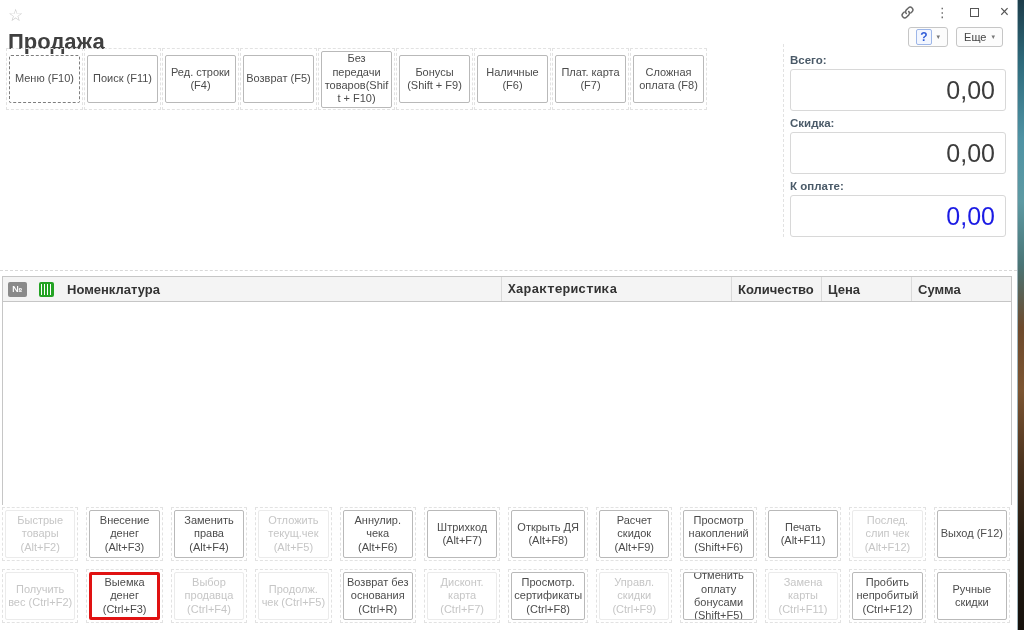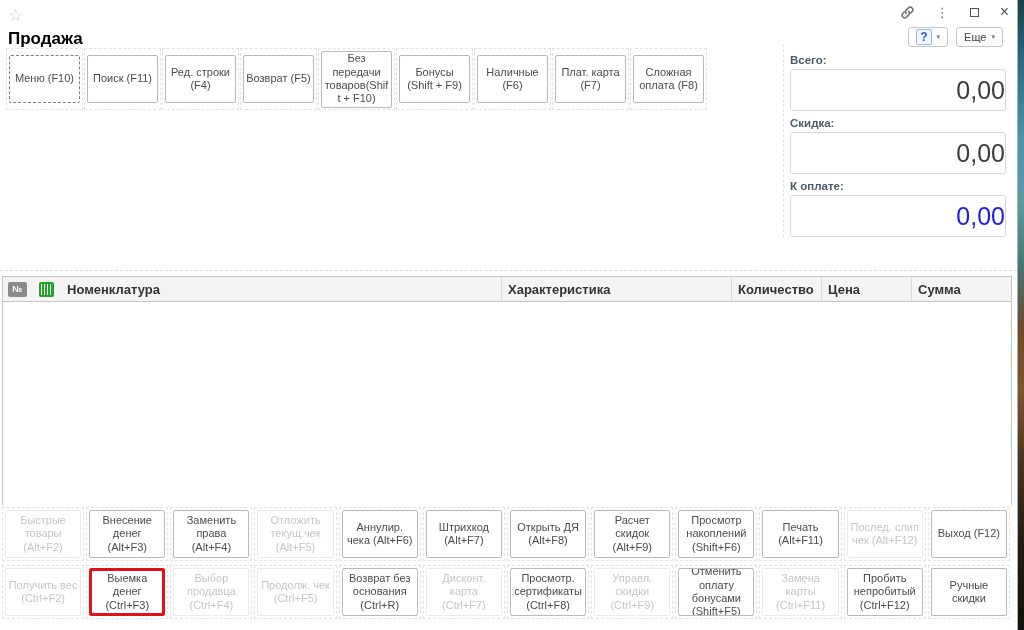--- a/index.html
+++ b/index.html
@@ -14,21 +14,21 @@
   .window { position:absolute; top:0; left:0; width:1017px; height:630px; background:#fff; }
 
   
   .star { position:absolute; top:5px; left:8px; font-size:17px; color:#c9c9c9; cursor:pointer; }
   .win-controls { position:absolute; top:4px; right:8px; display:flex; align-items:center; gap:21px; color:#555; }
   .win-controls .ctl { cursor:pointer; display:flex; align-items:center; justify-content:center; height:16px; }
   .dots { font-size:13px; color:#666; letter-spacing:0; }
   .maxbox { width:9px; height:9px; border:1.4px solid #555; }
   .closex { font-size:16px; color:#555; line-height:1; }
 
-  .page-title { position:absolute; top:29px; left:8px; font-size:17px; font-weight:bold; color:#000000; }
+  .page-title { position:absolute; top:29px; left:8px; font-size:22px; font-weight:bold; color:#404040; }
 
   .aux-buttons { position:absolute; top:27px; right:14px; display:flex; gap:8px; }
   .aux-btn { height:20px; border:1px solid #c6c6c6; border-radius:3px; background:#fcfcfc;
     display:flex; align-items:center; gap:5px; padding:0 7px; font-size:11px; color:#444; cursor:pointer; }
   .help-q { color:#2f5bd7; font-weight:bold; font-size:12px; border:1px solid #9db6e8; padding:0 3px; border-radius:2px; background:#f2f6ff; }
   .caret { font-size:7px; color:#777; }
 
   
   .top-row { position:absolute; top:48px; left:6px; display:flex; }
   .slot { border:1px dashed #e2e2e2; padding:2px; display:flex; align-items:center; justify-content:center; }
@@ -36,46 +36,46 @@
   .tb { width:71px; height:48px; background:#fff; border:1px solid #b9b9b9; border-radius:2px;
     display:flex; align-items:center; justify-content:center; text-align:center;
     font-size:11px; line-height:1.22; color:#4c4c4c; padding:1px 2px; cursor:pointer; overflow:hidden; overflow-wrap:anywhere; }
   .tb.focused { border:1px dashed #7e7e7e; }
   .tb.tall { height:57px; }
 
   
   .totals { position:absolute; top:44px; left:783px; width:228px; border-left:1px dashed #e2e2e2; padding:4px 0 0 6px; }
   .tot-label { font-size:11.5px; font-weight:bold; color:#4a5a68; margin:6px 0 3px 0; }
   .tot-field { width:216px; height:42px; border:1px solid #d8d8d8; border-radius:3px; background:#fff;
-    display:flex; align-items:center; justify-content:flex-end; font-size:25px; color:#3c3c3c; }
+    display:flex; align-items:center; justify-content:flex-end; padding-right:10px; font-size:25px; color:#3c3c3c; }
   .tot-field.pay { color:#1b1be4; }
 
   .table-sep { position:absolute; top:270px; left:0; width:1017px; border-top:1px dashed #d8d8d8; }
 
   
   .items-table { position:absolute; top:276px; left:2px; width:1010px; height:229px; border:1px solid #c6c6c6; }
   .thead { height:25px; background:#f4f4f4; border-bottom:1px solid #c6c6c6; display:flex; align-items:center; font-size:13px; font-weight:bold; color:#333; }
   .th { display:flex; align-items:center; height:100%; padding-left:6px; cursor:pointer; }
   .th.bordered { border-left:1px solid #dadada; }
   .col-num { width:28px; justify-content:center; padding-left:0; }
   .col-bar { width:30px; justify-content:center; padding-left:0; }
   .col-nomen { flex:1; }
-  .col-char { width:230px; }
+  .col-char { width:230px;font-family:Liberation Mono, monospace; }
   .col-qty { width:90px; }
   .col-price { width:90px;text-align:right; }
   .col-sum { width:100px; }
   .num-icon { width:19px; height:15px; background:#8a8a8a; color:#fff; font-size:9px; font-weight:bold;
     display:flex; align-items:center; justify-content:center; border-radius:2px; }
   .bar-icon { width:15px; height:15px; border:2px solid #24a324; border-radius:2px;
     background:repeating-linear-gradient(90deg,#fff 0 1px,#24a324 1px 3px); }
   .tbody { height:203px; background:#fff; }
 
   
   .bottom-grid { position:absolute; top:507px; left:2px; width:1008px; display:grid;
-    grid-template-columns:repeat(12,1fr); column-gap:2px; row-gap:4px; }
+    grid-template-columns:repeat(12,1fr); column-gap:2px; row-gap:4px;gap:8px; }
   .bottom-grid .slot { height:54px; }
   .bb { width:100%; height:48px; background:#fff; border:1px solid #b9b9b9; border-radius:2px;
     display:flex; align-items:center; justify-content:center; text-align:center;
     font-size:11px; line-height:1.22; color:#4c4c4c; padding:1px 2px; cursor:pointer; overflow:hidden; }
   .bb.disabled { color:#c6c6c6; border-color:#ebebeb; cursor:default; }
   .bb.danger { border:3px solid #e01212; }
 
   svg { display:block; }
 </style>
 </head>

